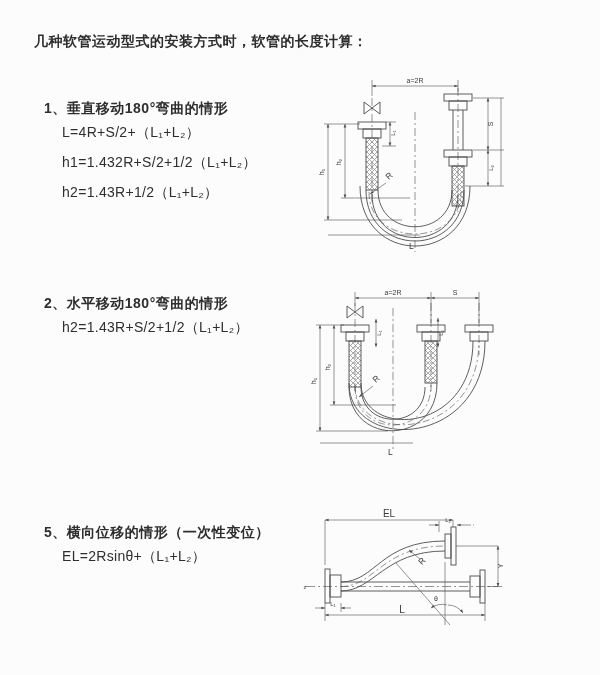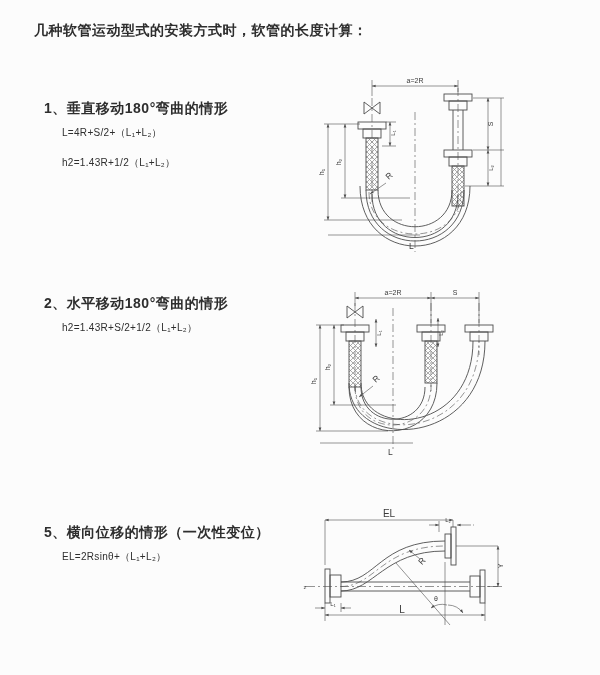--- a/index.html
+++ b/index.html
@@ -2,43 +2,44 @@
 <html><head>
 <meta charset="utf-8">
 <style>
   html,body{margin:0;padding:0;}
   body{
     width:600px;height:675px;position:relative;overflow:hidden;
     background:#fcfcfc;color:#2e2e2e;
     font-family:"Liberation Sans", sans-serif;
   }
   .title{
-    position:absolute;left:34px;top:22px;
+    position:absolute;left:34px;top:33px;
     font-size:14px;font-weight:bold;letter-spacing:.5px;white-space:nowrap;
   }
   .sec{position:absolute;left:44px;}
   .sec-h{font-size:14px;font-weight:bold;letter-spacing:.5px;white-space:nowrap;}
-  .sec-f{font-size:10px;letter-spacing:.3px;height:30px;display:flex;align-items:center;
+  .sec-f{font-size:14px;letter-spacing:.3px;height:30px;display:flex;align-items:center;
          margin-left:18px;white-space:nowrap;}
   .sec .sec-f:first-of-type{margin-top:6px;}
   .dwg{position:absolute;}
   svg text{font-family:"Liberation Sans", sans-serif;fill:#3a3a3a;}
   .dimtxt{font-size:7px;}
   .dimtxt-s{font-size:6px;}
   .biglbl{font-size:10px;}
   .midlbl{font-size:8.5px;}
 </style>
 </head>
 <body>
 
 <div class="title">几种软管运动型式的安装方式时，软管的长度计算：</div>
 
 <div class="sec" style="top:100px;">
   <div class="sec-h">1、垂直移动180°弯曲的情形</div>
   <div class="sec-f">L=4R+S/2+（L₁+L₂）</div>
+  <div class="sec-f">h1=1.432R+S/2+1/2（L₁+L₂）</div>
   <div class="sec-f">h2=1.43R+1/2（L₁+L₂）</div>
 </div>
 
 <div class="sec" style="top:295px;">
   <div class="sec-h">2、水平移动180°弯曲的情形</div>
   <div class="sec-f">h2=1.43R+S/2+1/2（L₁+L₂）</div>
 </div>
 
 <div class="sec" style="top:524px;">
   <div class="sec-h">5、横向位移的情形（一次性变位）</div>

